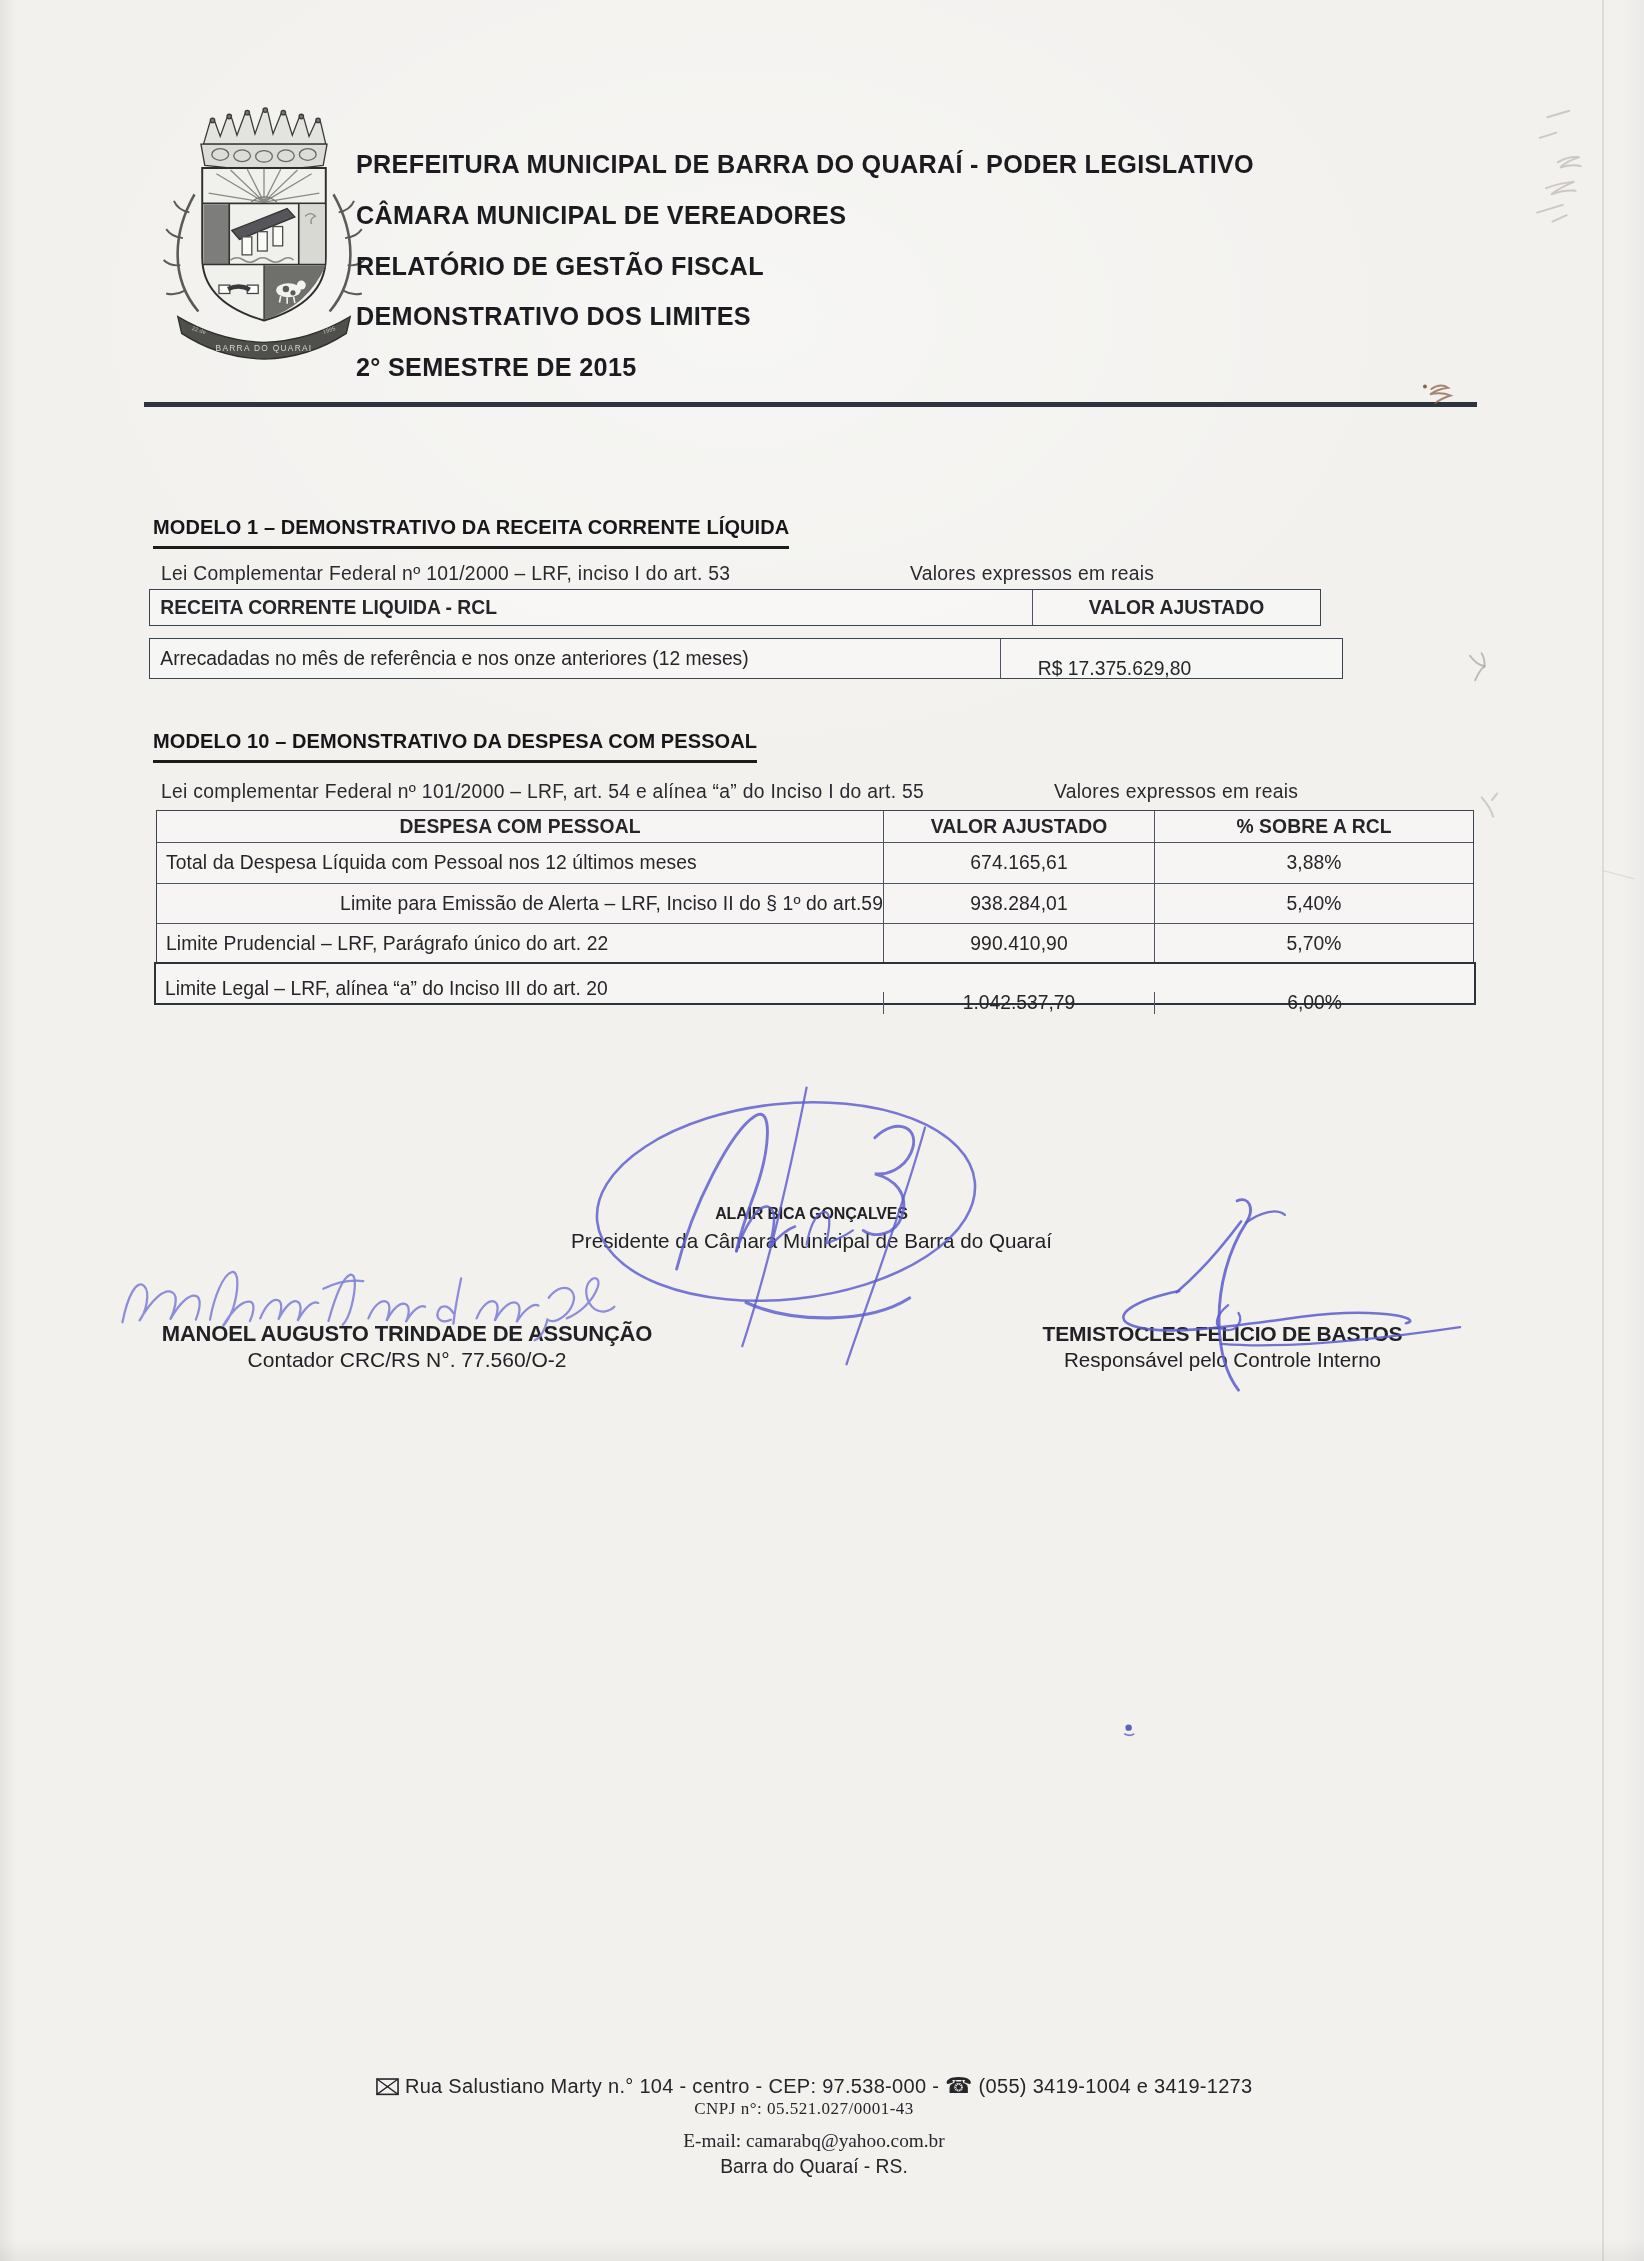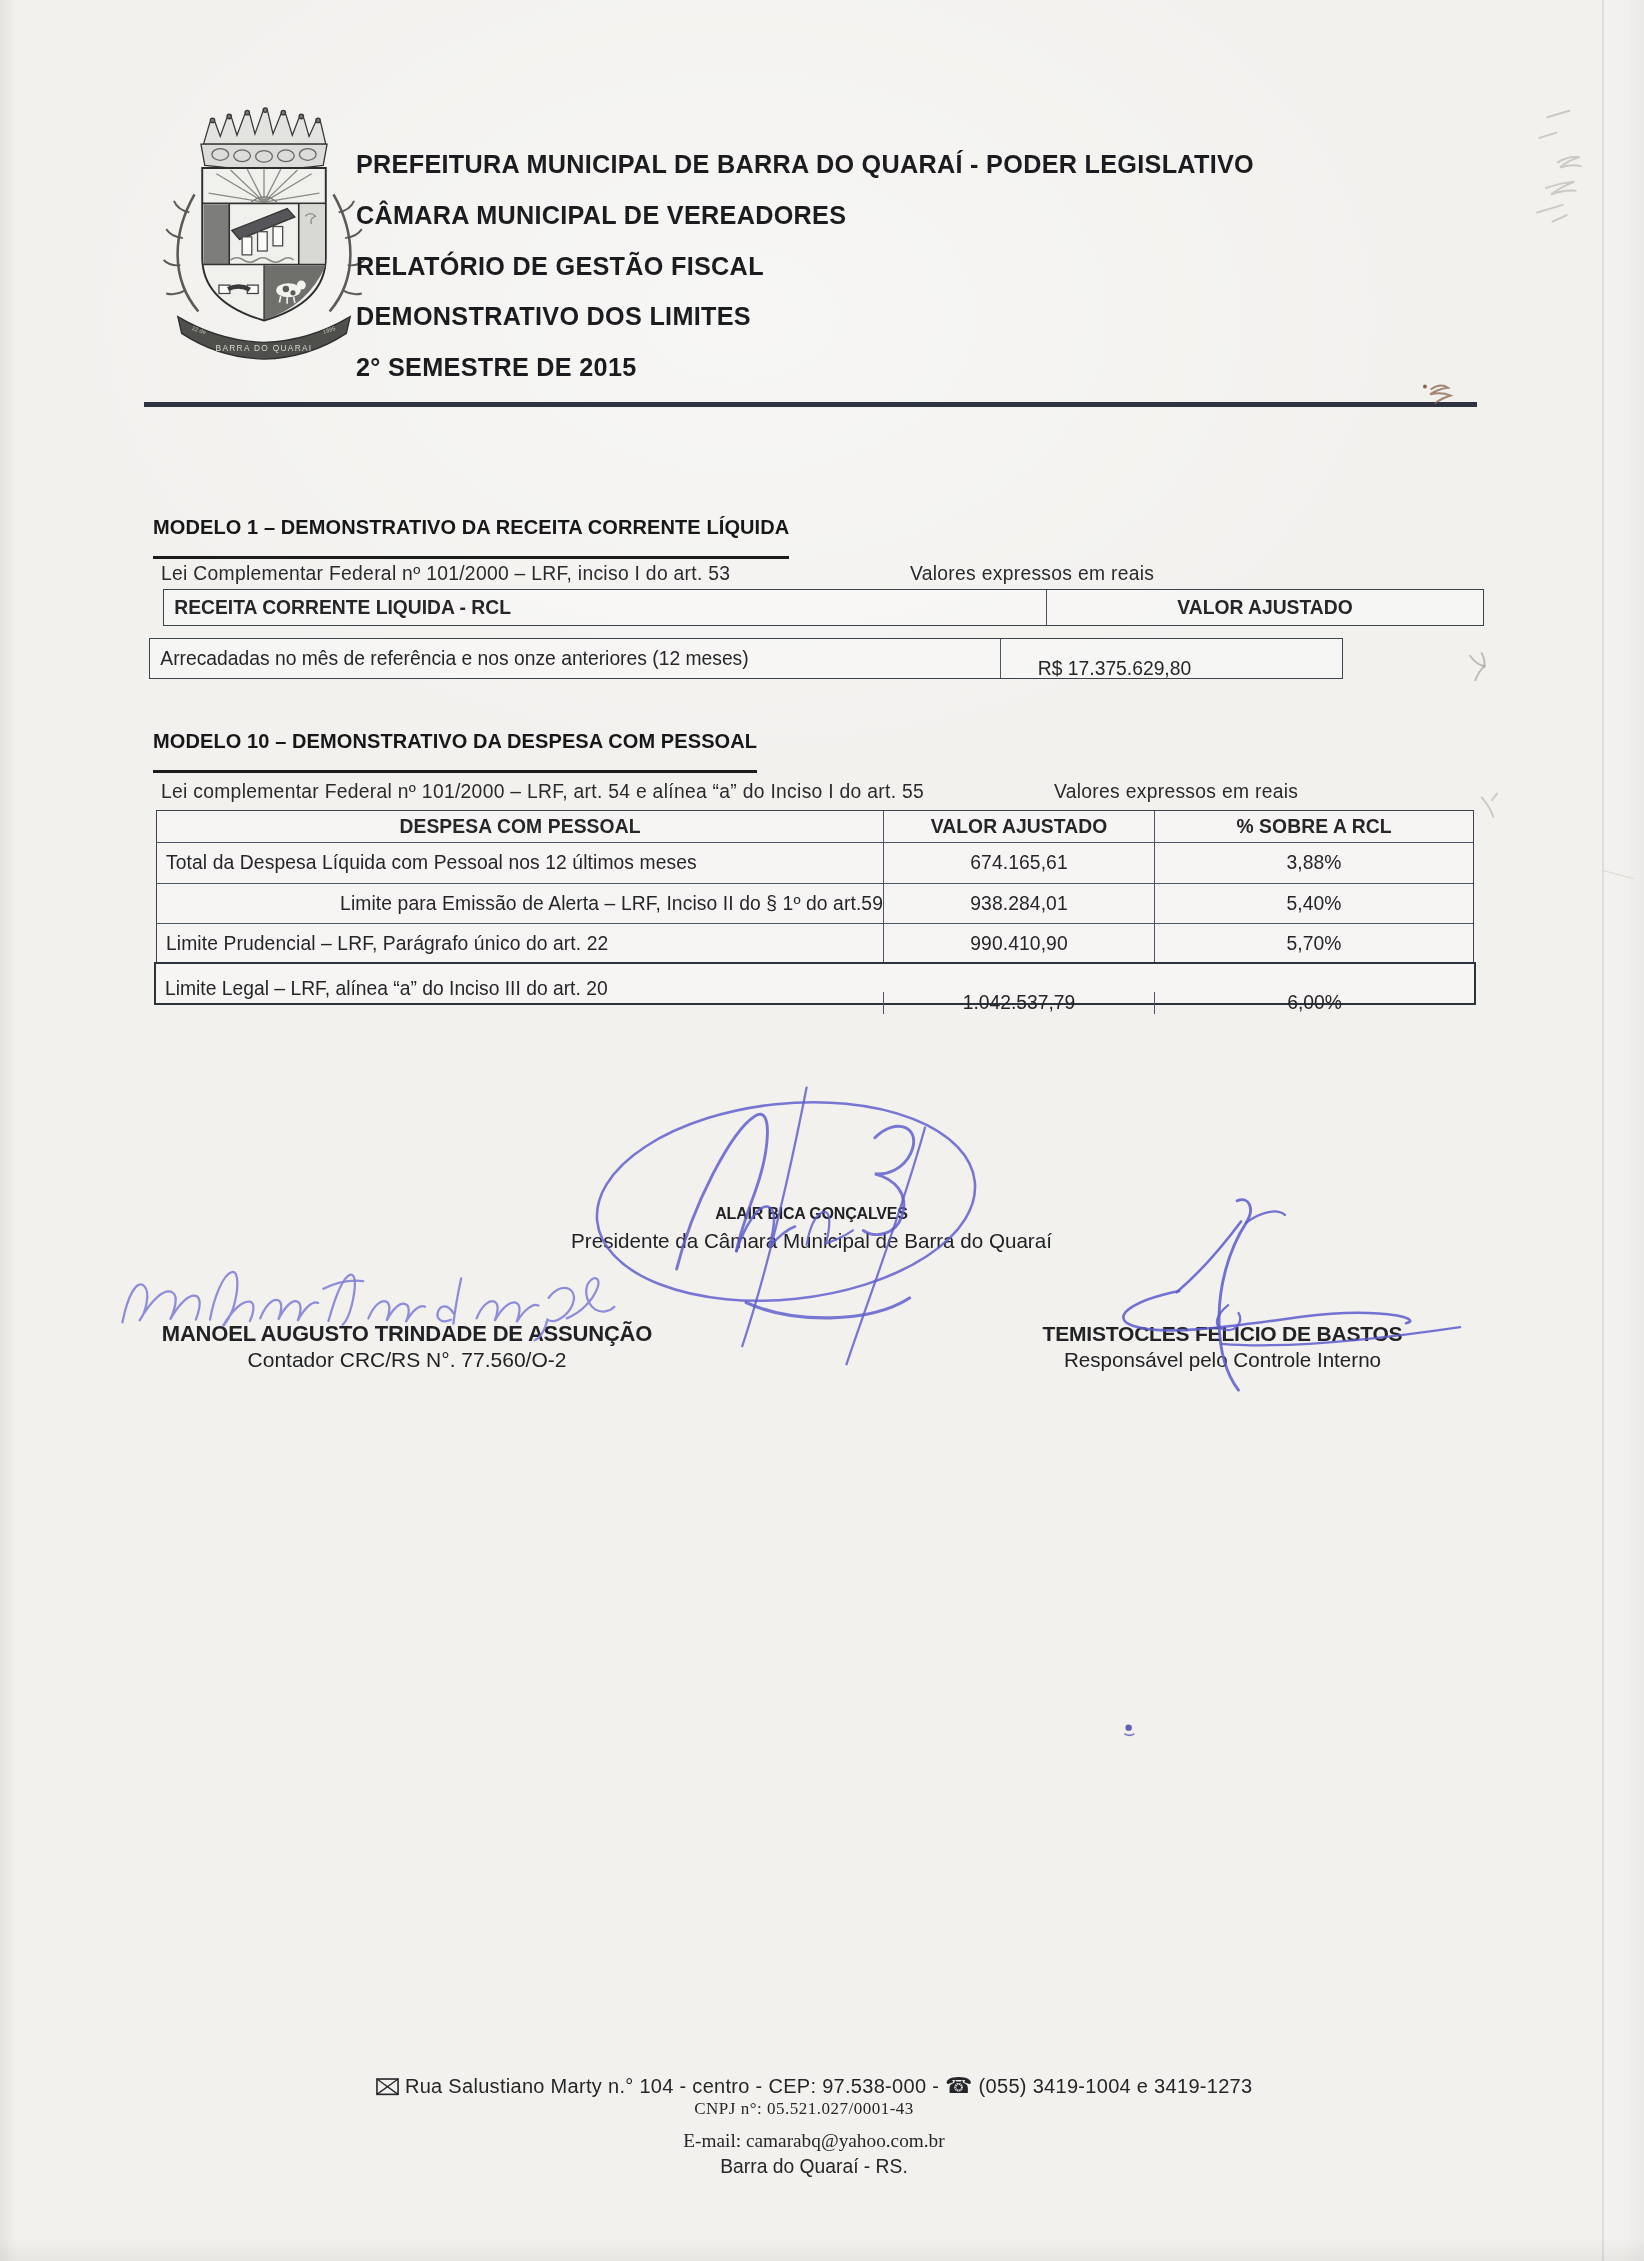--- a/index.html
+++ b/index.html
@@ -10,21 +10,21 @@
       radial-gradient(ellipse 966px 644px at 45% 14%, rgba(255,255,255,0.38), rgba(255,255,255,0) 72%),
       linear-gradient(90deg, rgba(110,110,105,0.10), rgba(110,110,105,0) 17px),
       linear-gradient(270deg, rgba(140,140,152,0.07), rgba(140,140,152,0) 23px),
       linear-gradient(0deg, rgba(110,110,105,0.09), rgba(110,110,105,0) 22px);
     font-family:"Liberation Sans", sans-serif;
     color:#26262a;
   }
   .abs{position:absolute;}
   .hdr-line{font-weight:bold;font-size:26px;letter-spacing:0.3px;color:#1c1c20;white-space:nowrap;transform:scaleX(0.97);transform-origin:left;}
   .rule{background:#2e3340;}
-  .sec-title{font-weight:bold;font-size:20px;color:#17171a;border-bottom:3.2px solid #1c1c1c;padding-bottom:17px;white-space:nowrap;letter-spacing:0.1px;}
+  .sec-title{font-weight:bold;font-size:20px;color:#17171a;border-bottom:3.2px solid #1c1c1c;padding-bottom:7px;white-space:nowrap;letter-spacing:0.1px;}
   .law{font-size:19.3px;letter-spacing:0.3px;white-space:nowrap;color:#2a2a2e;}
   .tbox{box-sizing:border-box;border:1.9px solid #3c4450;display:flex;align-items:stretch;background:rgba(255,255,255,0.35);}
   .tbox .cell{display:flex;align-items:center;box-sizing:border-box;font-size:19.3px;}
   .tbox .c-left{padding-left:10.3px;}
   .tbox .c-center{justify-content:center;text-align:center;}
   .tbox .divl{border-left:1.3px solid #4b5563;}
   .bold{font-weight:bold;}
   .t2grid{box-sizing:border-box;border:1.9px solid #3c4450;display:grid;background:rgba(255,255,255,0.3);}
   .t2grid .cell{display:flex;align-items:center;box-sizing:border-box;font-size:19.3px;letter-spacing:0.1px;}
   .t2grid .bb{border-bottom:1.3px solid #4b5563;}
@@ -122,21 +122,21 @@
   <div class="abs hdr-line" style="left:356px;top:251px;">RELATÓRIO DE GESTÃO FISCAL</div>
   <div class="abs hdr-line" style="left:356px;top:301px;">DEMONSTRATIVO DOS LIMITES</div>
   <div class="abs hdr-line" style="left:356px;top:352px;">2° SEMESTRE DE 2015</div>
 
   <div class="abs rule" style="left:144px;top:402px;width:1333px;height:4.5px;"></div>
 
   <div class="abs sec-title" style="left:153px;top:516px;">MODELO 1 – DEMONSTRATIVO DA RECEITA CORRENTE LÍQUIDA</div>
   <div class="abs law" style="left:161px;top:563px;">Lei Complementar Federal nº 101/2000 – LRF, inciso I do art. 53</div>
   <div class="abs law" style="left:910px;top:563px;">Valores expressos em reais</div>
 
-  <div class="abs tbox" style="left:163px;top:589px;width:1321px;height:37px;gap:32px;">
+  <div class="abs tbox" style="left:149px;top:589px;width:1172px;height:37px;gap:32px;">
     <div class="cell c-left bold" style="width:850px;">
         <span>RECEITA CORRENTE LIQUIDA - RCL</span>
       </div>
     <div class="cell c-center bold divl" style="flex:1;">
         <span>VALOR AJUSTADO</span>
       </div>
   </div>
   <div class="abs tbox" style="left:149px;top:638px;width:1194px;height:41px;">
     <div class="cell c-left" style="width:850px;">
         <span>Arrecadadas no mês de referência e nos onze anteriores (12 meses)</span>

